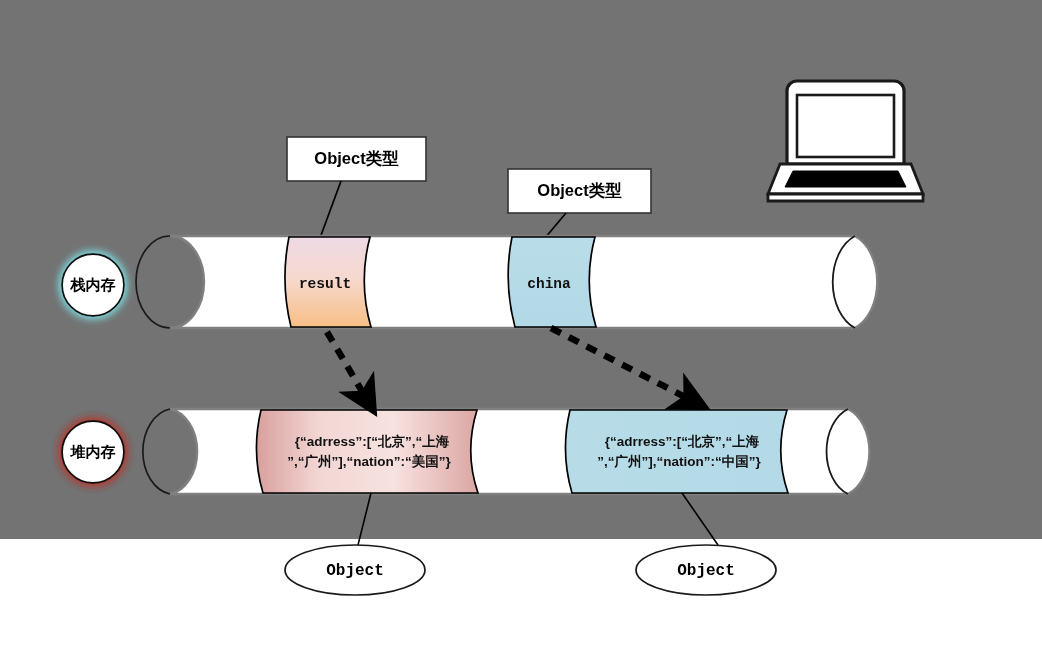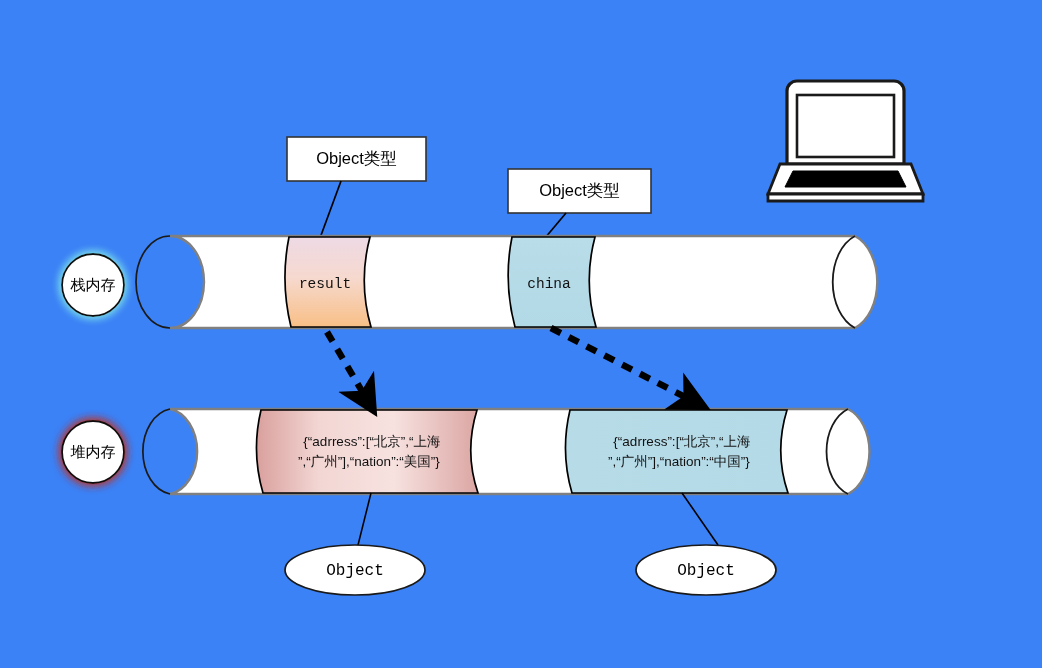--- a/index.html
+++ b/index.html
@@ -9,22 +9,23 @@
   }
   body {
     width: 1042px;
     height: 668px;
     font-family: "Liberation Sans", sans-serif;
     overflow: hidden;
   }
   #stage {
     position: relative;
     width: 1042px;
-    height: 668px;
-    background: #3b82f6;
+    height: 539px;
+    background: #737373;
+    font-weight: bold;
   }
   #diagram-svg {
     position: absolute;
     left: 0;
     top: 0;
     width: 1042px;
     height: 668px;
   }
   .mono-text {
     font-family: "Liberation Mono", "DejaVu Sans Mono", monospace;

